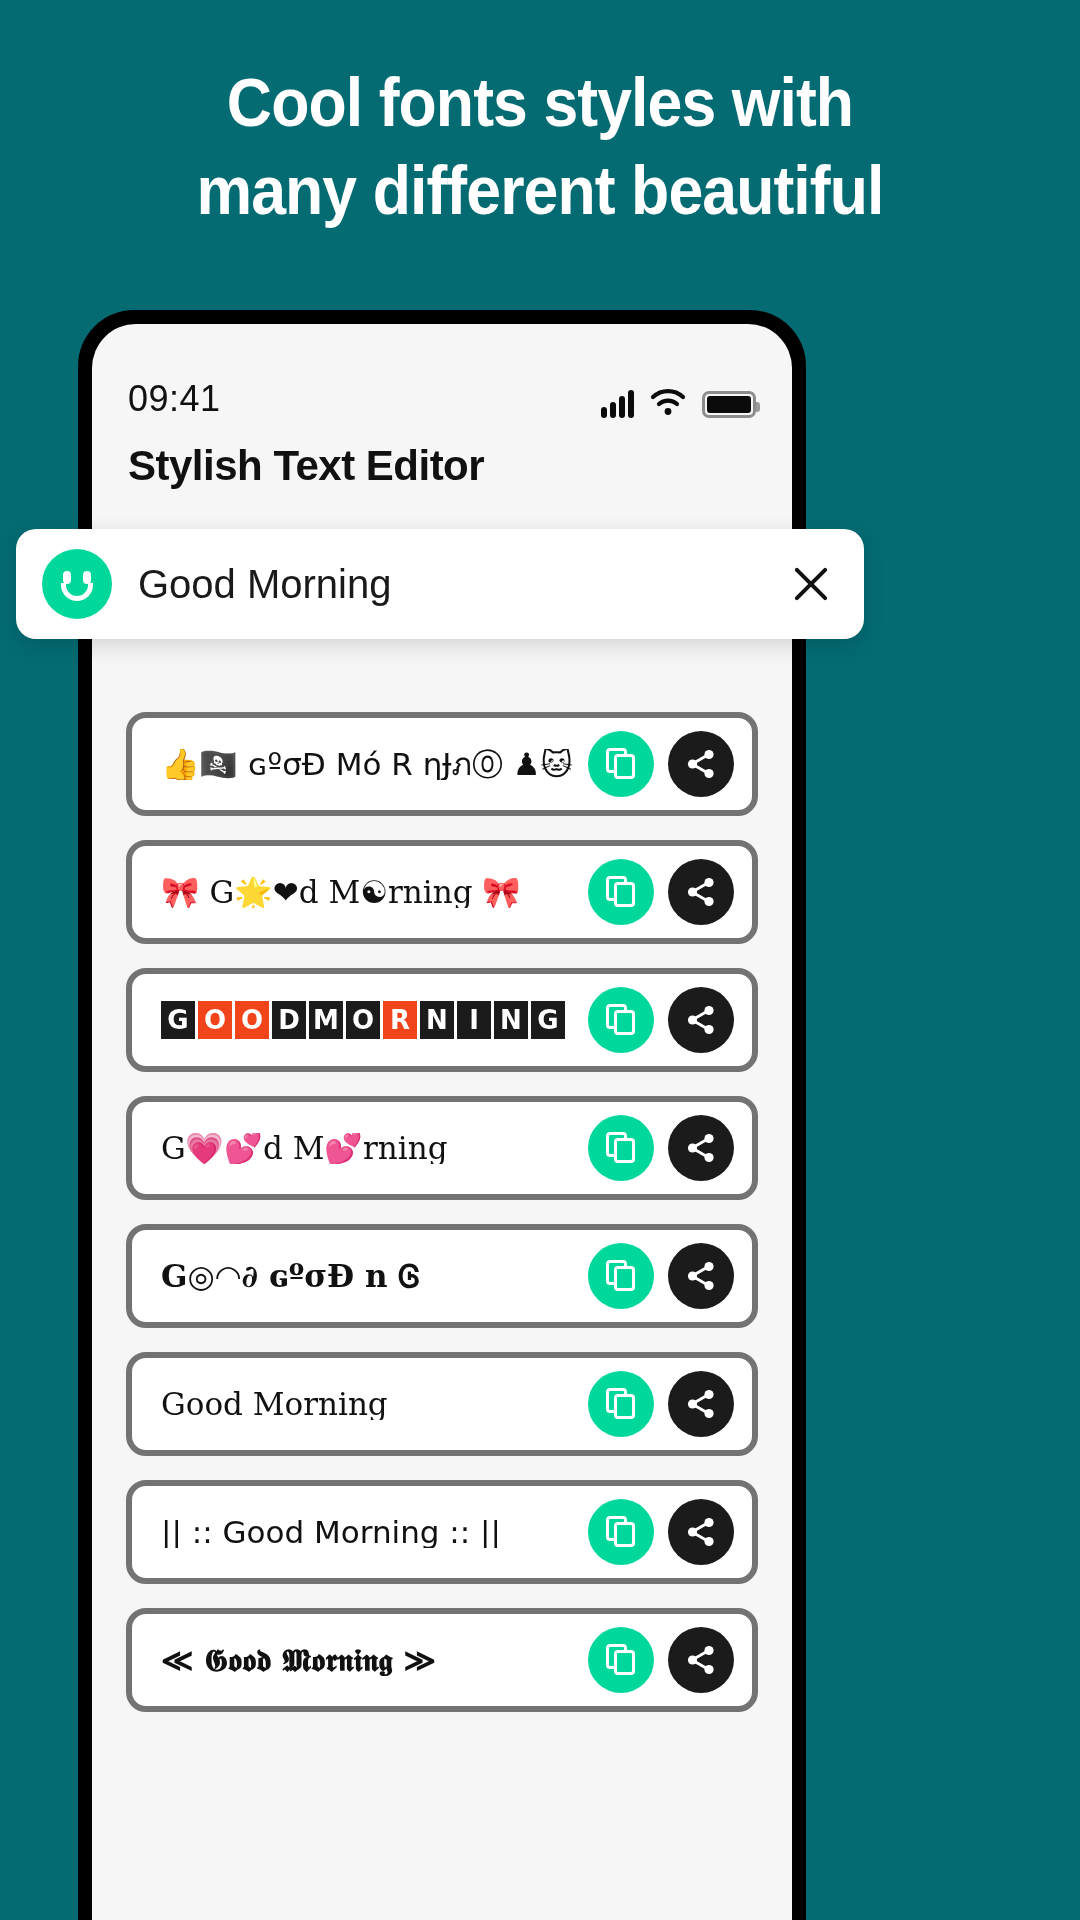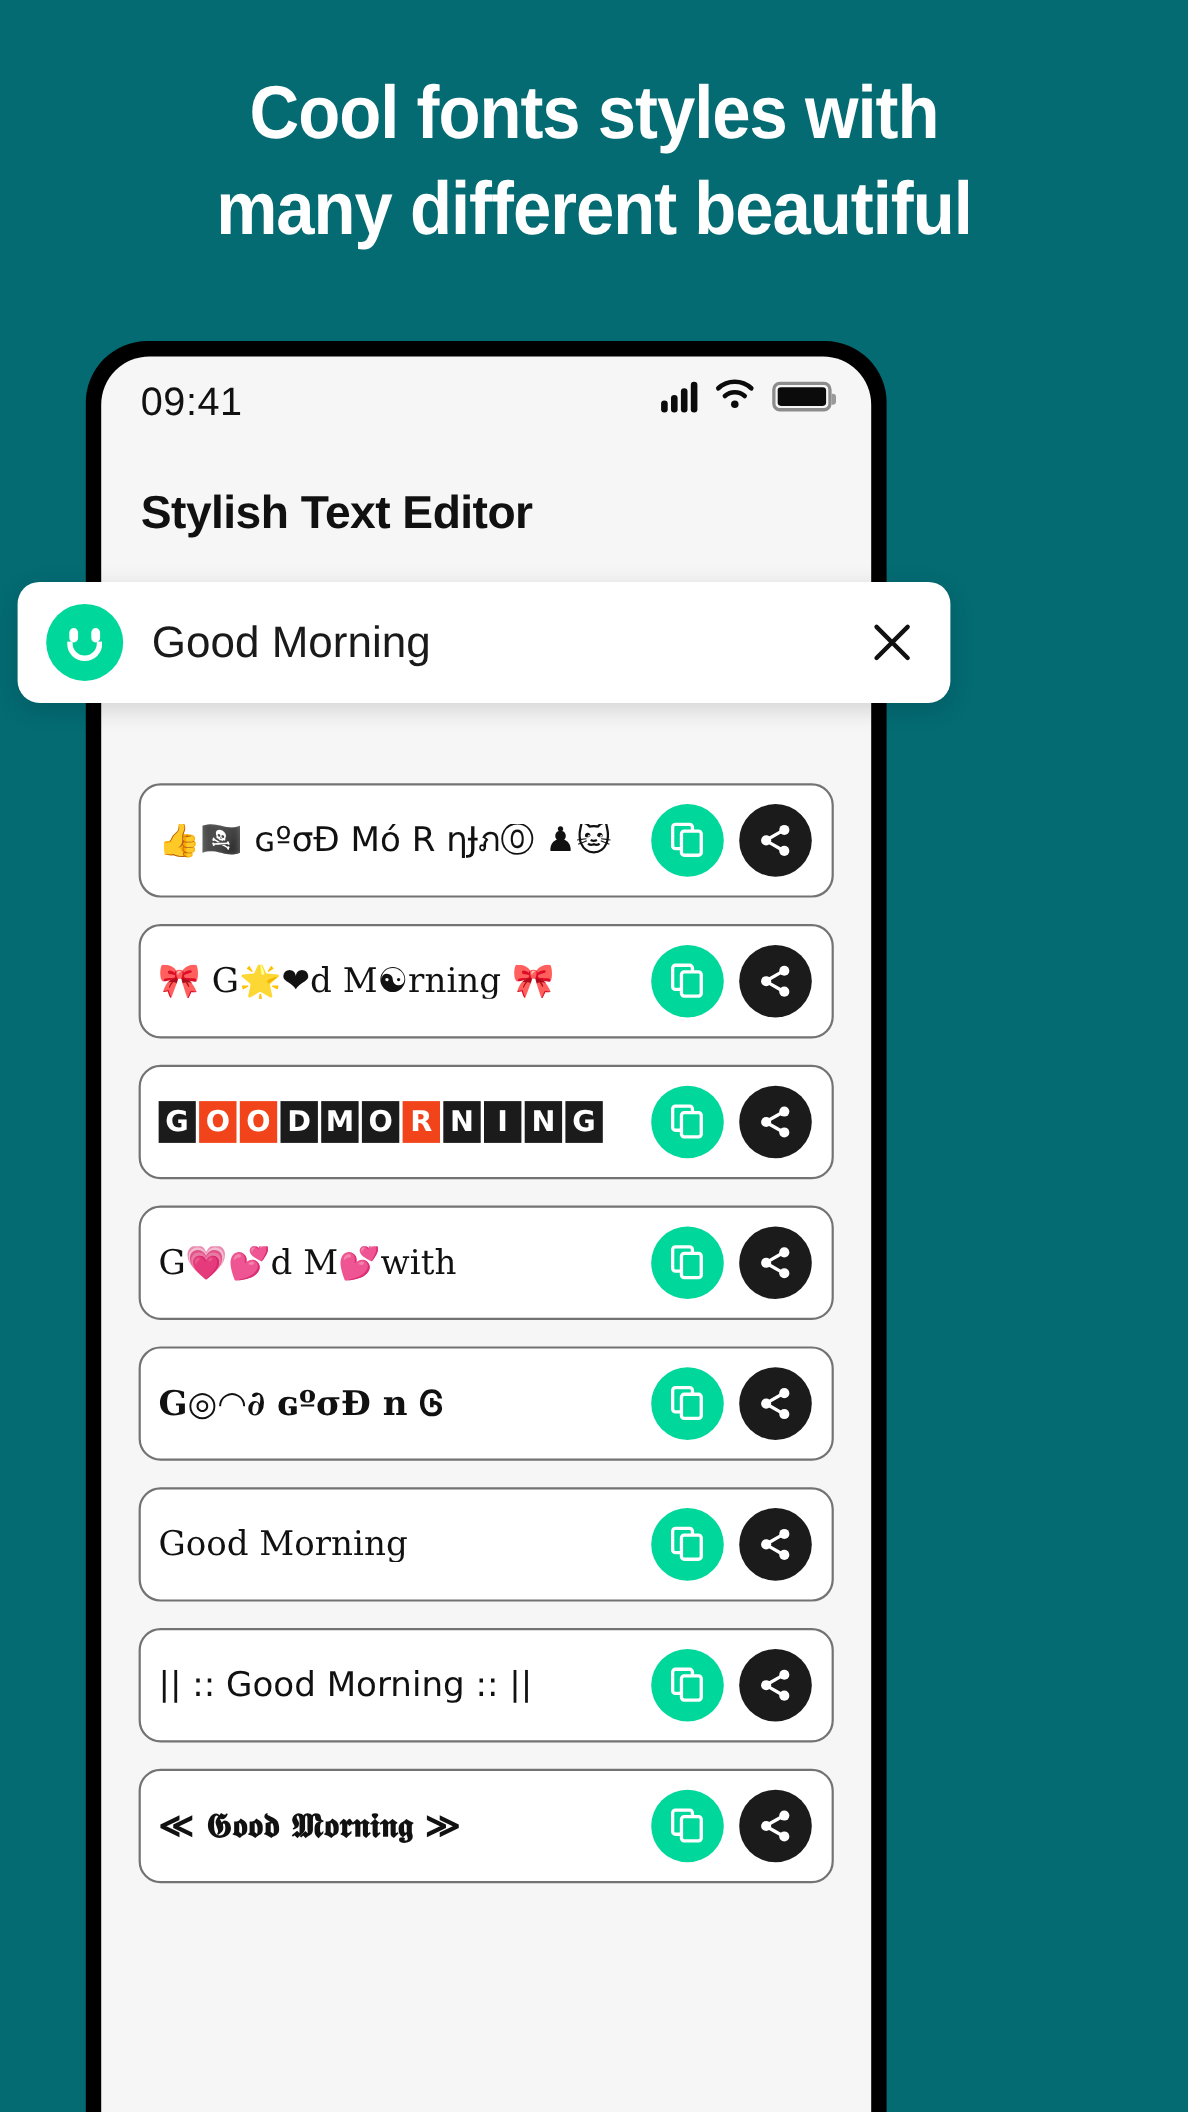--- a/index.html
+++ b/index.html
@@ -43,21 +43,21 @@
     background: #f6f6f6;
     border-radius: 44px 44px 0 0;
     overflow: hidden;
     position: relative;
   }
 
   
   .status-bar {
     height: 96px;
     display: flex;
-    align-items: flex-start;
+    align-items: flex-end;
     justify-content: space-between;
     padding: 20px 36px 0 36px;
   }
   .status-time {
     font-size: 36px;
     color: #111;
     font-family: "Liberation Sans", sans-serif;
     letter-spacing: 0.5px;
   }
   .status-icons { display:flex; align-items:center; gap: 16px; }
@@ -95,26 +95,26 @@
   
   .results {
     margin-top: 222px;
     padding: 0 34px;
     display: flex;
     flex-direction: column;
     gap: 24px;
   }
   .style-card {
     background: #ffffff;
-    border: 2px solid #737373;
+    border: 6px solid #737373;
     border-radius: 20px;
     height: 104px;
     display: flex;
     align-items: center;
-    padding: 0 18px 0 16px;
+    padding: 0 18px 0 29px;
     gap: 14px;
   }
   .style-text {
     flex: 1;
     font-size: 31px;
     color: #111;
     white-space: nowrap;
     overflow: hidden;
     line-height: 1;
     display: flex;
@@ -316,21 +316,21 @@
           <svg width="32" height="32" viewBox="0 0 32 32">
             <circle cx="24" cy="6.5" r="4.6" fill="#fff"></circle>
               <circle cx="7.5" cy="16" r="4.6" fill="#fff"></circle>
               <circle cx="24" cy="25.5" r="4.6" fill="#fff"></circle>
             <path d="M10.5 14 L21 8 M10.5 18 L21 24" stroke="#fff" stroke-width="3"></path>
           </svg>
         </div>
       </div>
 
       <div class="style-card">
-        <div class="style-text italic-serif">G💗💕d M💕with</div>
+        <div class="style-text italic-serif">G💗💕d M💕rning</div>
         <div class="btn-copy">
           <span class="copy-ic">
               <span class="back"></span>
               <span class="front"></span>
             </span>
         </div>
         <div class="btn-share">
           <svg width="32" height="32" viewBox="0 0 32 32">
             <circle cx="24" cy="6.5" r="4.6" fill="#fff"></circle>
               <circle cx="7.5" cy="16" r="4.6" fill="#fff"></circle>

